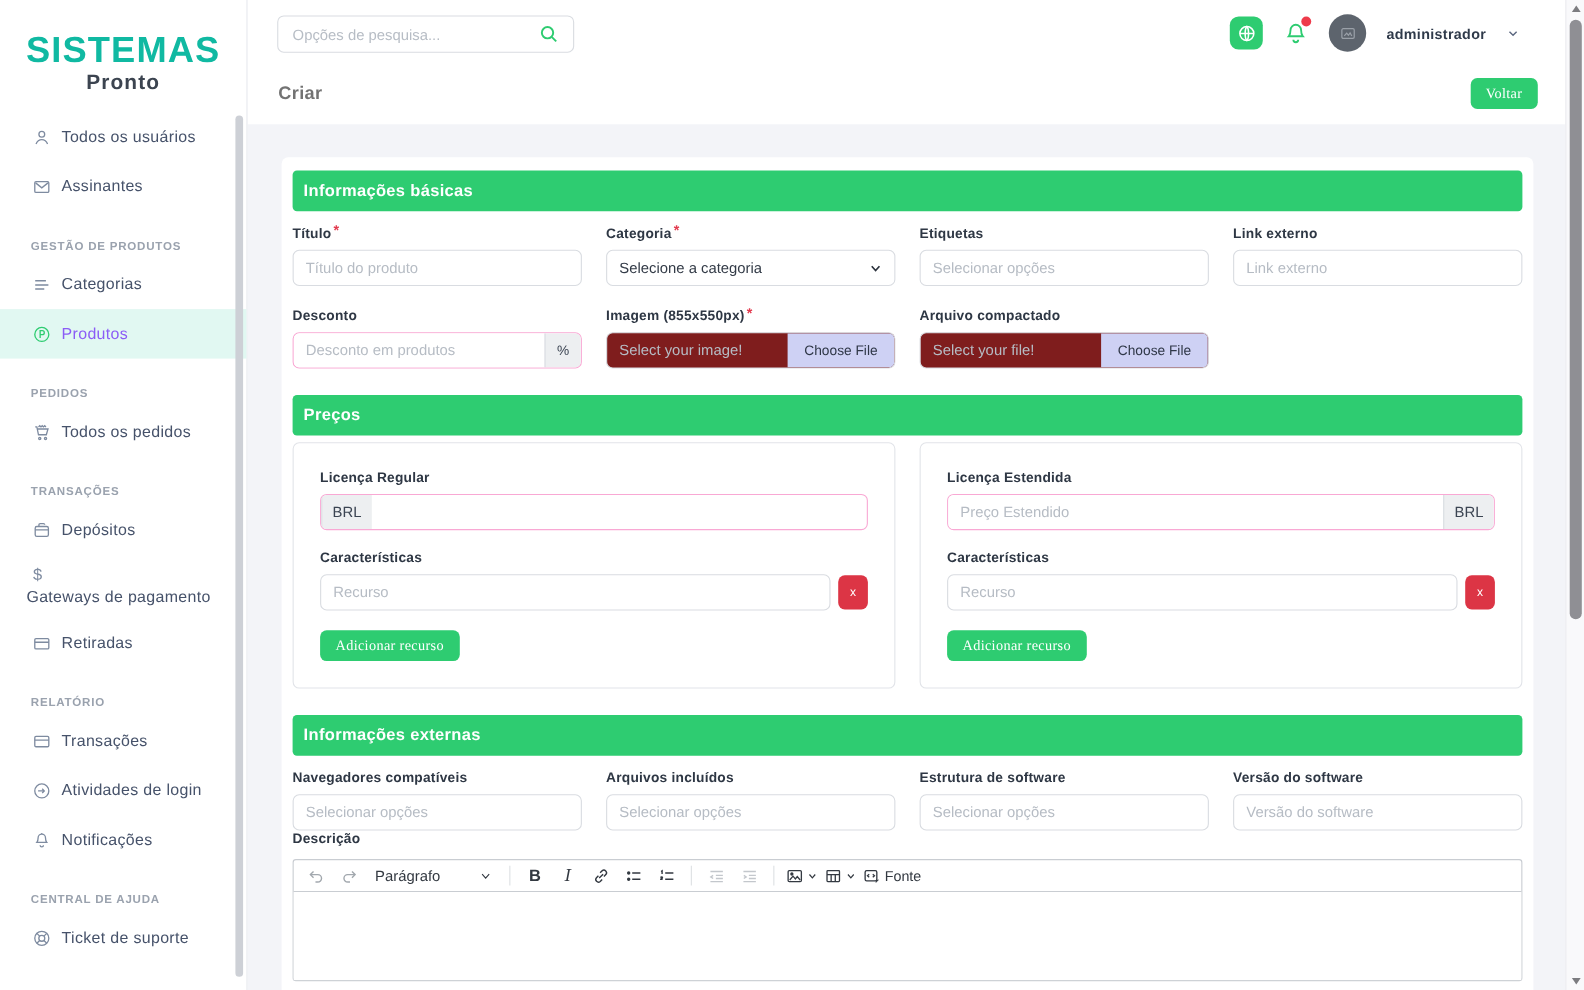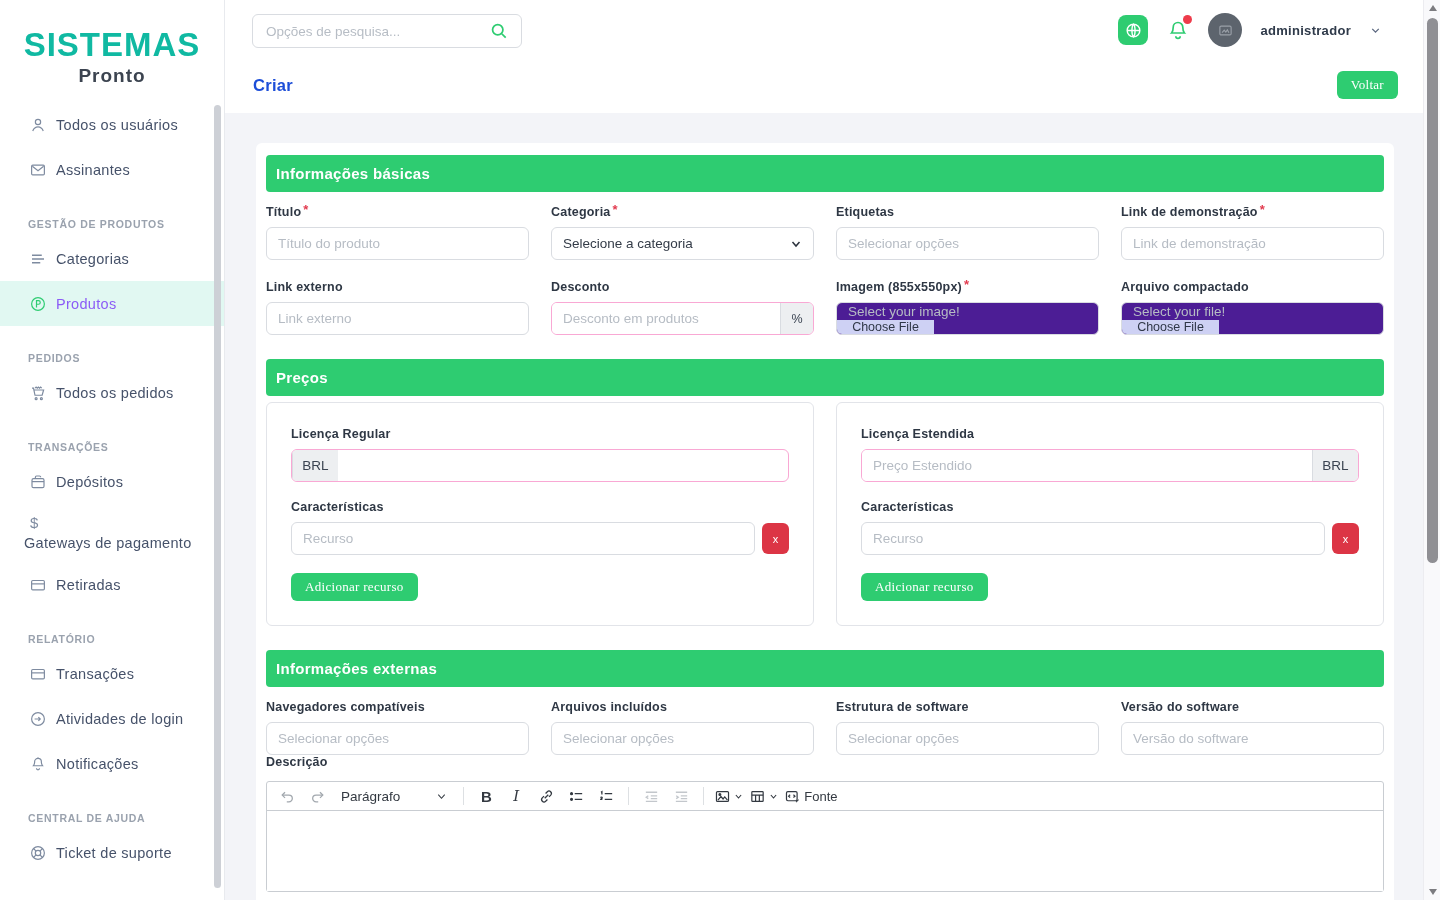--- a/index.html
+++ b/index.html
@@ -43,21 +43,21 @@
   .bell-wrap { position:relative; width:24px; height:26px; color:#2ecc71; cursor:pointer; }
   .bell-wrap svg { width:24px; height:26px; }
   .bell-dot { position:absolute; top:-2px; right:-2px; width:9px; height:9px; background:#ee3b4b; border-radius:50%; }
   .avatar { width:34px; height:34px; border-radius:50%; background:#5d646d; display:flex; align-items:center;
             justify-content:center; color:#9aa0a8; cursor:pointer; }
   .avatar svg { width:15px; height:15px; }
   .user-name { font-size:13px; font-weight:bold; color:#2f3a4a; letter-spacing:.3px; cursor:pointer; }
   .user-chev { width:13px; height:13px; color:#5c6880; }
   .page-header { position:absolute; left:28px; right:42px; top:68px; height:34px; display:flex;
                  align-items:center; justify-content:space-between; }
-  .page-title { font-size:16.5px; font-weight:bold; color:#1d4ed8; letter-spacing:.3px; }
+  .page-title { font-size:16.5px; font-weight:bold; color:#737373; letter-spacing:.3px; }
   .btn-green { background:#2ecc71; color:#fff; border:none; border-radius:6px; font-size:13px;
                padding:6px 14px; cursor:pointer; font-family:Liberation Serif, serif; letter-spacing:.3px; }
 
   
   .panel { margin:30px 46px 0 31px; background:#fff; border-radius:6px; padding:12px 10px 40px;
            min-height:760px; }
   .section-bar { background:#2ecc71; border-radius:4px; height:37px; display:flex; align-items:center;
                  padding-left:10px; color:#fff; font-size:15px; font-weight:bold; letter-spacing:.3px; }
   .grid4 { display:grid; grid-template-columns:repeat(4,1fr); column-gap:22px; row-gap:20px;
            margin:13px 0 0; }
@@ -72,21 +72,21 @@
   .selectbox svg { width:12px; height:12px; color:#2b323d; }
   .igroup { display:flex; width:100%; height:33px; border:1px solid #f9a8d4; border-radius:6px; overflow:hidden; background:#fff; }
   .igroup input { flex:1; border:none; outline:none; padding:0 11px; font-size:13.5px; color:#3b4452;
                   font-family:"Liberation Sans",sans-serif; }
   .igroup input::placeholder { color:#b6bcc4; }
   .suffix { display:flex; align-items:center; justify-content:center; background:#edeff1;
             border-left:1px solid #d9dce1; font-size:13.5px; color:#3b4452; }
   .suffix.pct { width:33px; font-size:12.5px; }
   .suffix.cur { width:46px; }
   .filebox { display:flex; width:100%; height:33px; border:1px solid #d9dce1; border-radius:6px;
-             overflow:hidden; background:#4c1d95; cursor:pointer;flex-direction:column; }
+             overflow:hidden; background:#7f1d1d; cursor:pointer; }
   .file-ph { flex:1; display:flex; align-items:center; padding-left:11px; font-size:13.5px; color:#b6bcc4; }
   .file-btn { width:97px; background:#ced1f4; color:#2f3747; font-size:12.5px; display:flex;
               align-items:center; justify-content:center; }
 
   .grid2 { display:grid; grid-template-columns:1fr 1fr; column-gap:22px; margin-top:6px; }
   .license-card { border:1px solid #e2e4e9; border-radius:6px; padding:24px; }
   .feature-row { display:flex; align-items:center; gap:7px; }
   .btn-x { width:27px; height:31px; background:#dc3545; border:none; border-radius:6px; color:#fff;
            font-size:11px; cursor:pointer; font-family:"Liberation Sans",sans-serif; }
   .mt18 { margin-top:18px; }
@@ -313,24 +313,20 @@
           <span class="sel-txt">Selecione a categoria</span>
           <svg viewBox="0 0 24 24" fill="none" stroke="currentColor" stroke-width="3">
               <path d="M5 8l7 8 7-8"></path>
             </svg>
         </div>
       </div>
       <div class="fld">
         <label class="lbl"><span>Etiquetas</span></label>
         <input class="inp" placeholder="Selecionar opções" style="">
       </div>
-      <div class="fld">
-        <label class="lbl"><span>Link de demonstração</span><span class="req">*</span></label>
-        <input class="inp" placeholder="Link de demonstração" style="">
-      </div>
 
       <div class="fld">
         <label class="lbl"><span>Link externo</span></label>
         <input class="inp" placeholder="Link externo" style="">
       </div>
       <div class="fld">
         <label class="lbl"><span>Desconto</span></label>
         <div class="igroup">
           <input placeholder="Desconto em produtos" style="">
           <span class="suffix pct">%</span>

